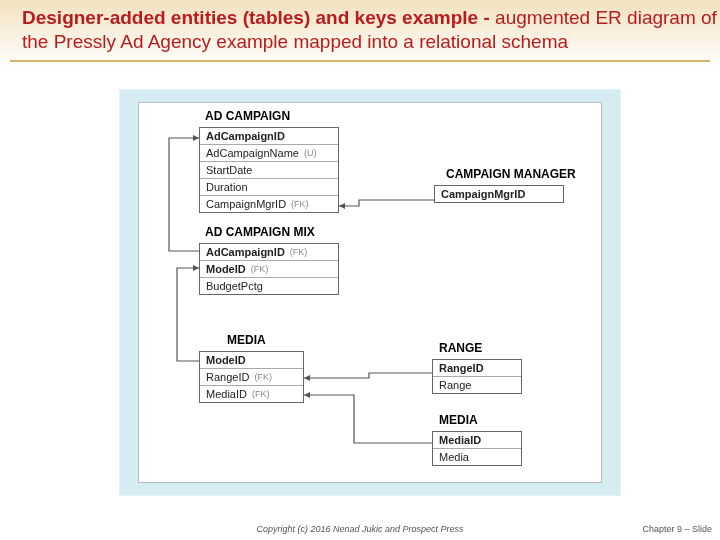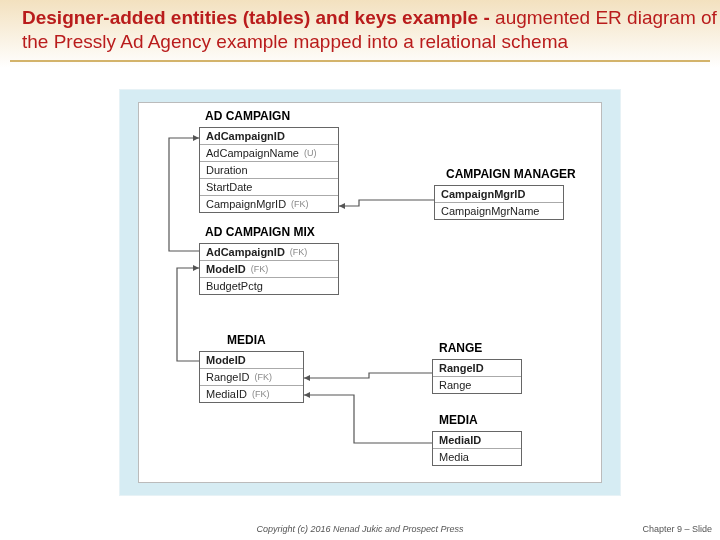--- a/index.html
+++ b/index.html
@@ -107,38 +107,35 @@
     <div class="tlabel" style="left:66px; top:6px;">AD CAMPAIGN</div>
     <div class="tbl" id="tbl-ac" style="left:60px; top:24px; width:140px;">
         <div class="row">
           <span class="name bold">AdCampaignID</span>
         </div>
         <div class="row">
           <span class="name">AdCampaignName</span>
           <span class="ann">(U)</span>
         </div>
         <div class="row">
-          <span class="name">Duration</span>
+          <span class="name">StartDate</span>
         </div>
         <div class="row">
-          <span class="name">StartDate</span>
+          <span class="name">Duration</span>
         </div>
         <div class="row">
           <span class="name">CampaignMgrID</span>
           <span class="ann">(FK)</span>
         </div>
       </div>
 
     <div class="tlabel" style="left:307px; top:64px;">CAMPAIGN MANAGER</div>
     <div class="tbl" id="tbl-cm" style="left:295px; top:82px; width:130px;">
         <div class="row">
           <span class="name bold">CampaignMgrID</span>
-        </div>
-        <div class="row">
-          <span class="name">CampaignMgrName</span>
         </div>
       </div>
 
     <div class="tlabel" style="left:66px; top:122px;">AD CAMPAIGN MIX</div>
     <div class="tbl" id="tbl-acm" style="left:60px; top:140px; width:140px;">
         <div class="row">
           <span class="name bold">AdCampaignID</span>
           <span class="ann">(FK)</span>
         </div>
         <div class="row">

